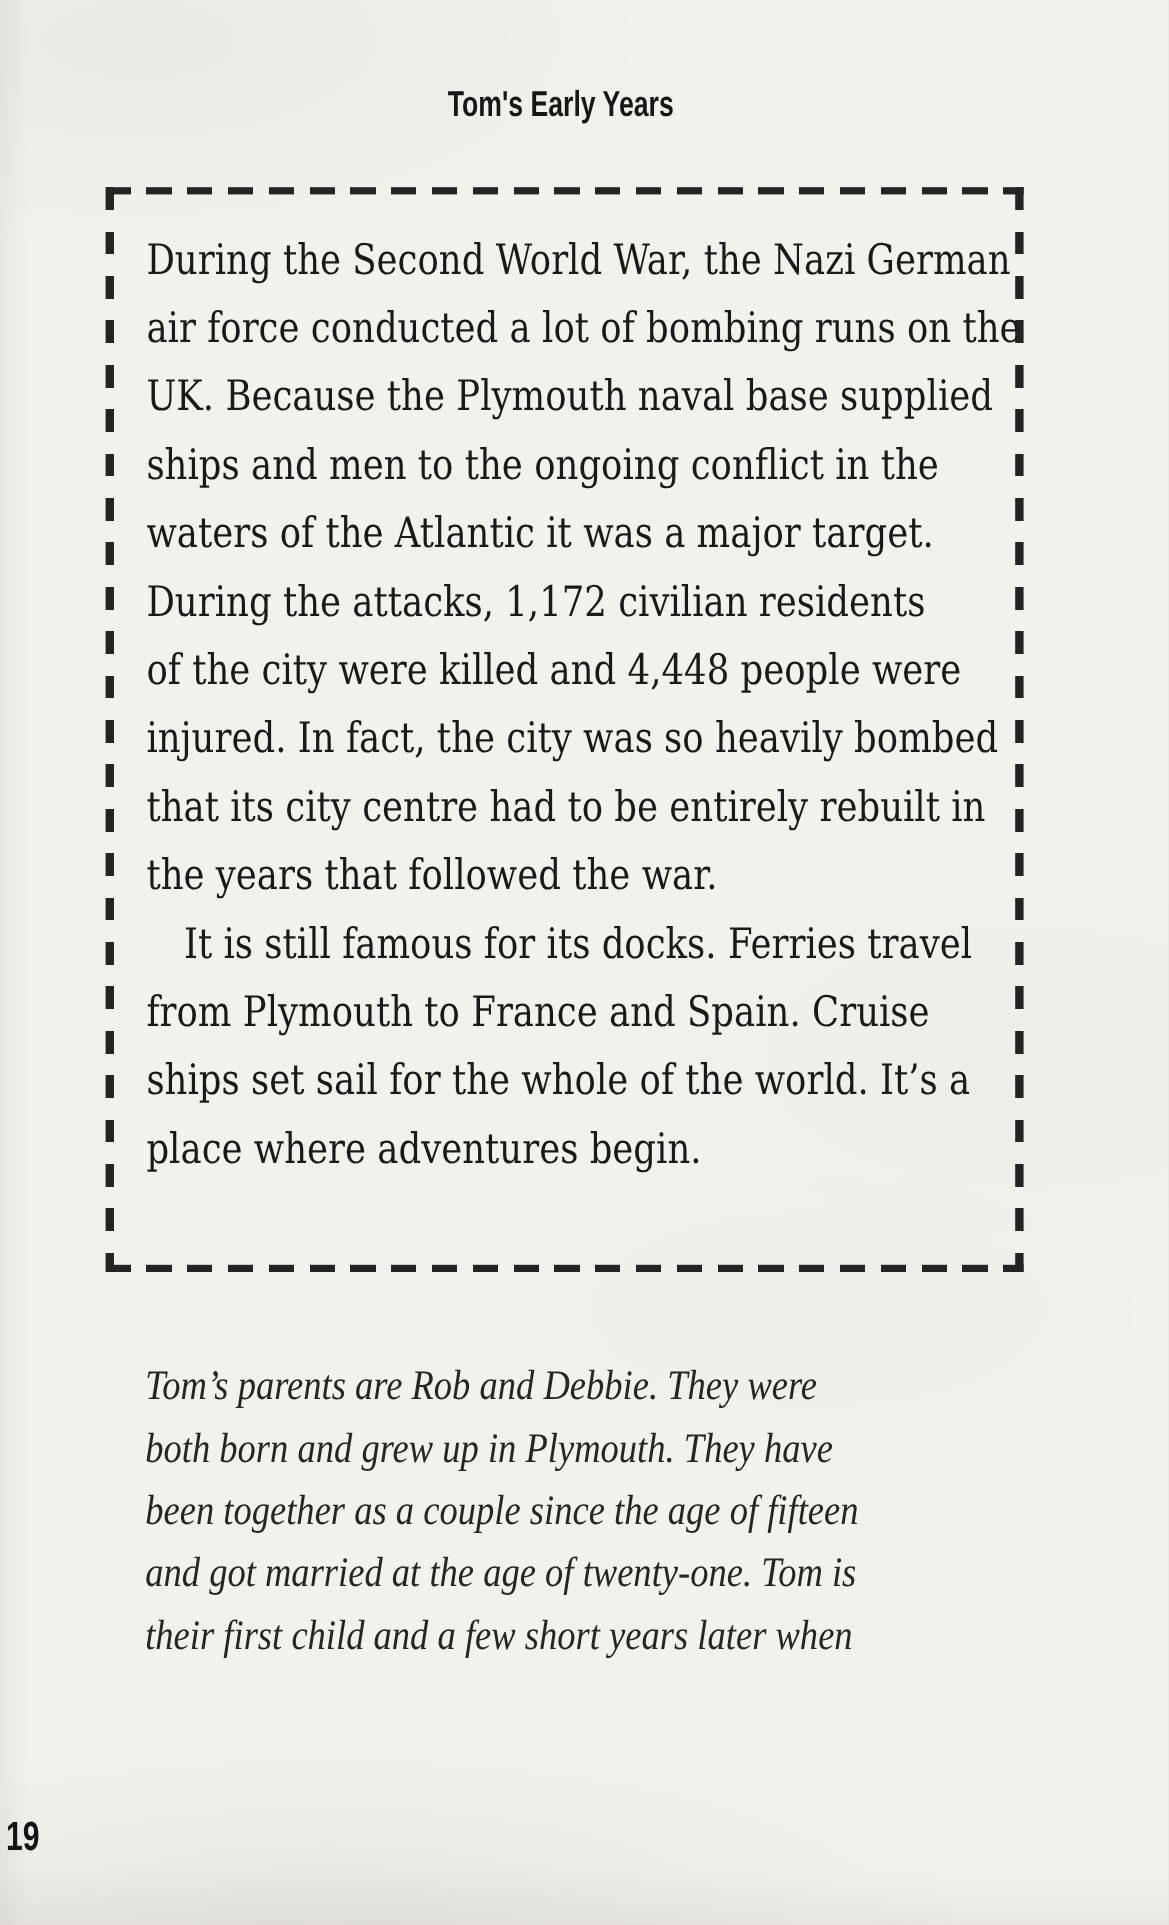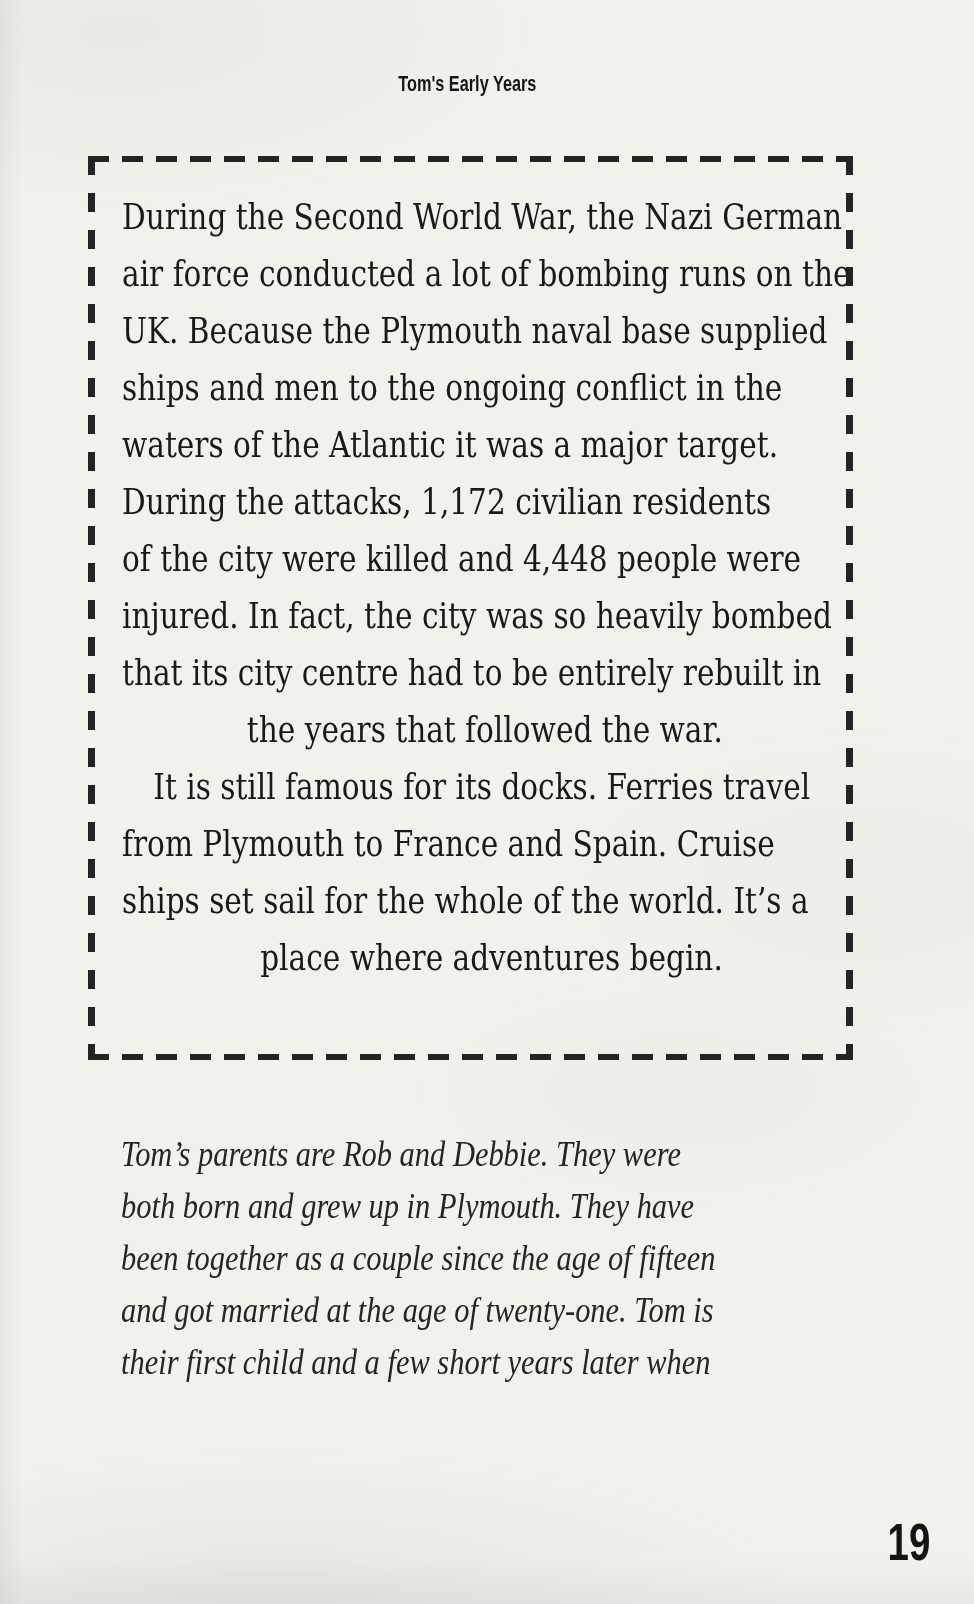--- a/index.html
+++ b/index.html
@@ -19,41 +19,40 @@
       linear-gradient(to top, rgba(0,0,0,0.04), rgba(0,0,0,0) 3%),
       #f3f1ec;
     color:#1b1b1b;
   }
 
   
   .running-header {
     position:absolute; top:71px; left:0; width:934px;
     text-align:center;
     font-family:"Liberation Sans", sans-serif;
-    font-weight:700; font-size:22px; color:#161616;
+    font-weight:700; font-size:30px; color:#161616;
     letter-spacing:0px;
   }
   .condense { display:inline-block; transform:scaleX(0.74); transform-origin:50% 50%; }
 
   
   .infobox {
     position:absolute;
     left:88px; top:156px;
     width:765px; height:904px;
     box-sizing:border-box;
     padding:33px 20px 0 34px;
     background-image:
       repeating-linear-gradient(to right,  #242424 0 21px, transparent 21px 34px),
       repeating-linear-gradient(to right,  #242424 0 21px, transparent 21px 34px),
       repeating-linear-gradient(to bottom, #242424 0 19px, transparent 19px 37px),
       repeating-linear-gradient(to bottom, #242424 0 19px, transparent 19px 37px);
     background-repeat:no-repeat, no-repeat, no-repeat, no-repeat;
     background-size:100% 6px, 100% 6px, 7px 100%, 7px 100%;
     background-position:0 0, 0 100%, 0 0, 100% 0;
-    text-align:right;
   }
   .ib-line {
     font-family:"DejaVu Serif", serif;
     font-size:35px;
     line-height:57px;
     white-space:nowrap;
     color:#191919;
     transform:scaleX(0.845);
     transform-origin:0 50%;
   }
@@ -67,23 +66,23 @@
     line-height:52px;
     white-space:nowrap;
     color:#262524;
     transform:scaleX(0.87);
     transform-origin:0 50%;
   }
 
   
   .page-number {
     position:absolute; top:1512px; left:0; width:938px;
-    text-align:right;
+    text-align:left;
     font-family:"Liberation Sans", sans-serif;
-    font-weight:700; font-size:52px; color:#141414;
+    font-weight:700; font-size:34px; color:#141414;
   }
 </style>
 </head>
 <body>
 
 <div class="page">
 
   <div class="running-header">
     <span class="condense">Tom's Early Years</span>
   </div>

